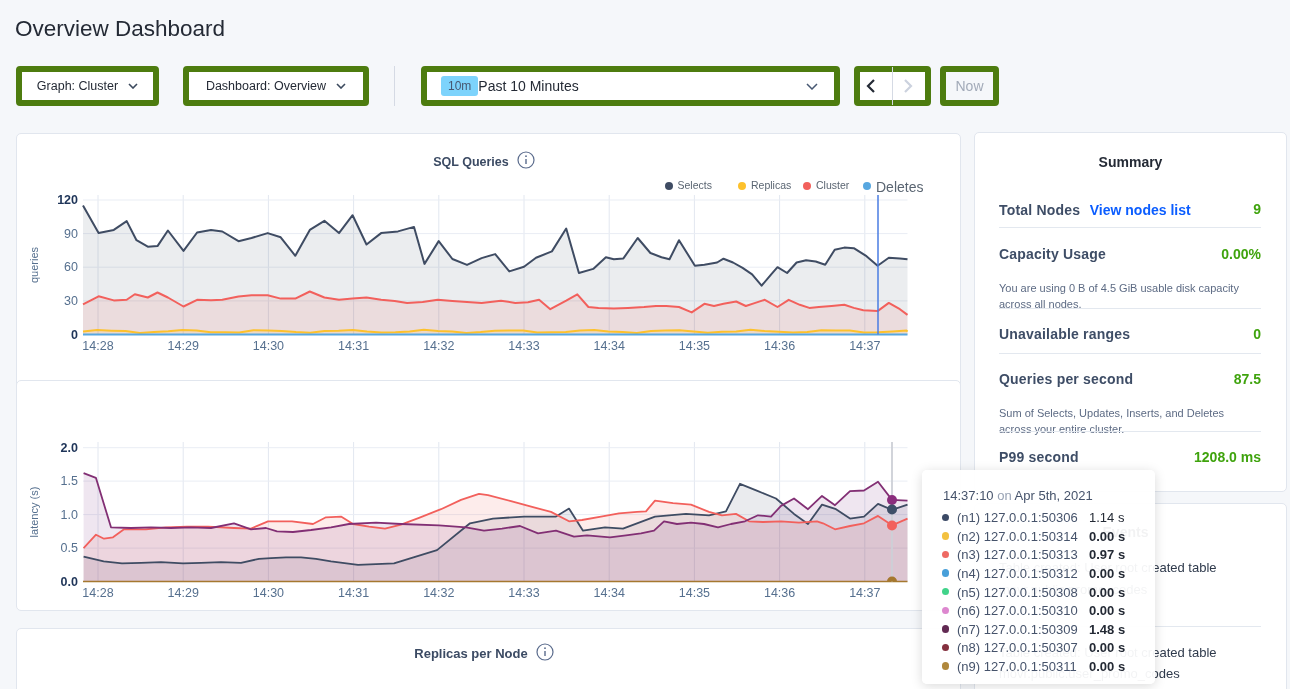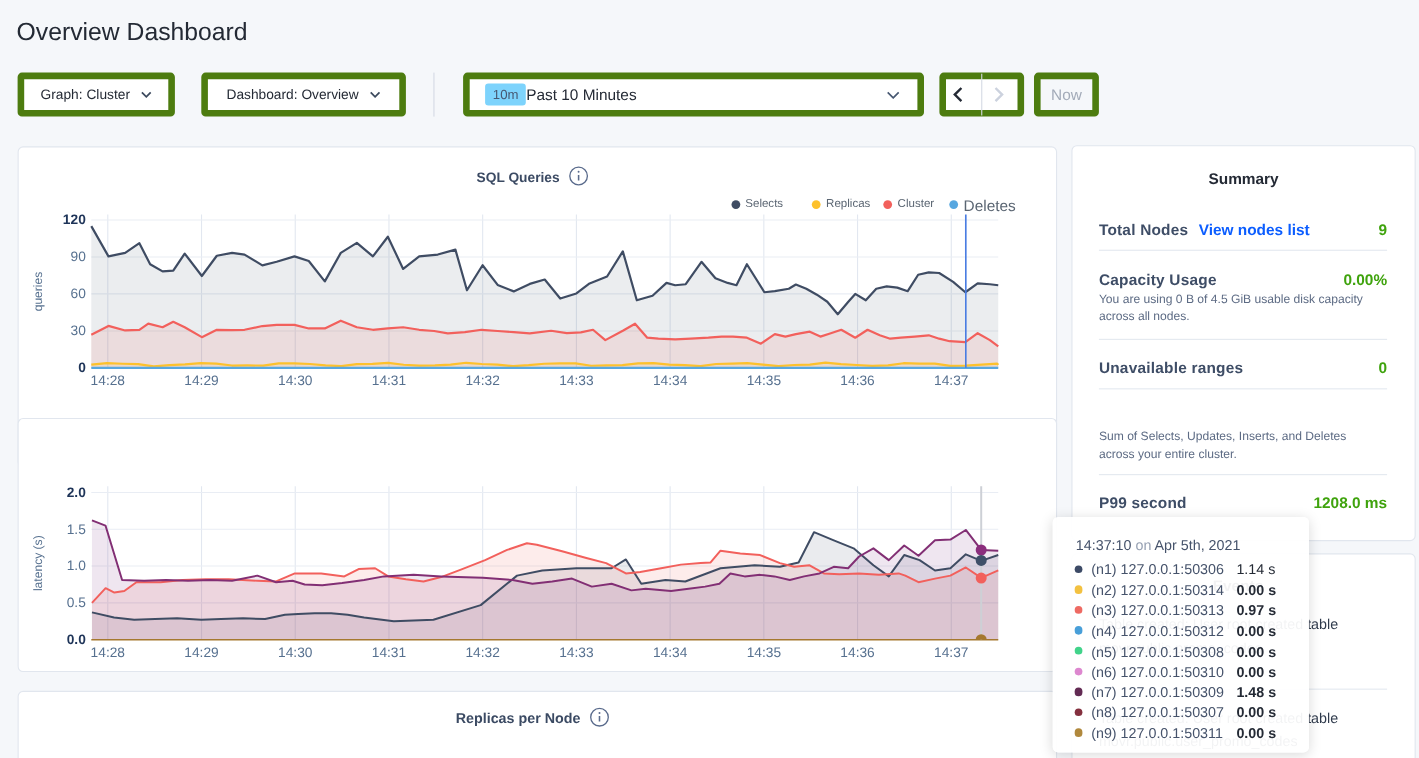--- a/index.html
+++ b/index.html
@@ -2,21 +2,21 @@
 <html><head><meta charset="utf-8"><style>
 * { margin:0; padding:0; box-sizing:border-box; }
 body { width:1290px; height:689px; background:#f5f7fa; font-family:"Liberation Sans",sans-serif; position:relative; overflow:hidden; }
 .card { position:absolute; background:#fff; border:1px solid #e1e6ee; border-radius:5px; }
 .btn { position:absolute; top:66px; height:40px; background:#fff; border:6px solid #4d7c0f; border-radius:4px; display:flex; align-items:center; justify-content:center; font-weight:normal; color:#242a35; }
 .chev { margin-left:10px; }
 .ctitle { position:absolute; top:17px; width:100%; padding-right:9px; text-align:center; font-weight:bold; color:#3b4a63; font-size:13px; }
 .srow { position:absolute; left:24px; right:25px; display:flex; justify-content:space-between; align-items:flex-start; }
 .slabel { font-weight:bold; font-size:14px; color:#3e4d66; letter-spacing:0.2px; }
 .sval { font-weight:bold; font-size:14px; color:#3fa30d; }
-.sdesc { position:absolute; left:24px; right:33px; font-size:11px; color:#5d6b84; line-height:15.5px; }
+.sdesc { position:absolute; left:24px; right:33px; font-size:11px; color:#5d6b84; line-height:15.5px;margin-top:16px; }
 .sdiv { position:absolute; left:24px; right:25px; border-top:1px solid #e3e8ef; }
 </style></head>
 <body>
 <div style="position:absolute;left:15px;top:16px;font-size:22.5px;color:#242a35">Overview Dashboard</div>
 
 <div class="btn" style="left:16px;width:143px;font-size:12.5px">Graph: Cluster<svg class="chev" width="10" height="6" viewBox="0 0 10 6">
       <path d="M1 1l4 4 4-4" fill="none" stroke="#3c4a5e" stroke-width="1.6"></path>
     </svg></div>
 <div class="btn" style="left:183px;width:186px;font-size:12.5px">Dashboard: Overview<svg class="chev" width="10" height="6" viewBox="0 0 10 6">
       <path d="M1 1l4 4 4-4" fill="none" stroke="#3c4a5e" stroke-width="1.6"></path>
@@ -173,36 +173,40 @@
       <span class="slabel">Capacity Usage</span>
       <span class="sval">0.00%</span>
     </div>
   <div class="sdesc" style="top:132px">You are using 0 B of 4.5 GiB usable disk capacity across all nodes.</div>
   <div class="sdiv" style="top:175px"></div>
   <div class="srow" style="top:193px">
       <span class="slabel">Unavailable ranges</span>
       <span class="sval">0</span>
     </div>
   <div class="sdiv" style="top:220px"></div>
+  <div class="srow" style="top:238px">
+      <span class="slabel">Queries per second</span>
+      <span class="sval">87.5</span>
+    </div>
   <div class="sdesc" style="top:257px">Sum of Selects, Updates, Inserts, and Deletes across your entire cluster.</div>
   <div class="sdiv" style="top:298px"></div>
   <div class="srow" style="top:316px">
       <span class="slabel">P99 second</span>
       <span class="sval">1208.0 ms</span>
     </div>
 </div>
 
 <div class="card" style="left:974px;top:503px;width:313px;height:220px">
   <div style="position:absolute;width:100%;padding-right:10px;text-align:center;font-weight:bold;font-size:14px;color:#242a35;top:20px">Events</div>
   <div style="position:absolute;left:24px;top:53px;font-size:13px;color:#2f3a4c;line-height:21.5px">Table created: User root created table<br>movr.public.promo_codes</div>
   <div class="sdiv" style="top:122px"></div>
   <div style="position:absolute;left:24px;top:137.5px;font-size:13px;color:#2f3a4c;line-height:21.5px">Table created: User root created table<br>movr.public.user_promo_codes</div>
 </div>
 
-<div style="position:absolute;left:957px;top:470px;width:233px;height:214px;background:rgba(255,255,255,0.94);border-radius:5px;box-shadow:0 2px 12px rgba(0,0,0,0.15)">
+<div style="position:absolute;left:922px;top:470px;width:233px;height:214px;background:rgba(255,255,255,0.94);border-radius:5px;box-shadow:0 2px 12px rgba(0,0,0,0.15)">
   <div style="position:absolute;left:21px;top:18px;font-size:13px;color:#46536b">14:37:10 <span style="color:#97a1b3">on</span> Apr 5th, 2021</div>
   <span style="position:absolute;left:19.8px;top:43.5px;width:7.5px;height:7.5px;border-radius:50%;background:#3c4a66"></span>
     <span style="position:absolute;left:35px;top:40.2px;font-size:13px;color:#46536b">(n1) 127.0.0.1:50306</span>
     <span style="position:absolute;left:167px;top:40.2px;font-size:13px;font-weight:normal;color:#242a35">1.14 s</span>
     <span style="position:absolute;left:19.8px;top:62.1px;width:7.5px;height:7.5px;border-radius:50%;background:#f3c140"></span>
     <span style="position:absolute;left:35px;top:58.8px;font-size:13px;color:#46536b">(n2) 127.0.0.1:50314</span>
     <span style="position:absolute;left:167px;top:58.8px;font-size:13px;font-weight:bold;color:#242a35">0.00 s</span>
     <span style="position:absolute;left:19.8px;top:80.7px;width:7.5px;height:7.5px;border-radius:50%;background:#ee6a63"></span>
     <span style="position:absolute;left:35px;top:77.4px;font-size:13px;color:#46536b">(n3) 127.0.0.1:50313</span>
     <span style="position:absolute;left:167px;top:77.4px;font-size:13px;font-weight:bold;color:#242a35">0.97 s</span>

